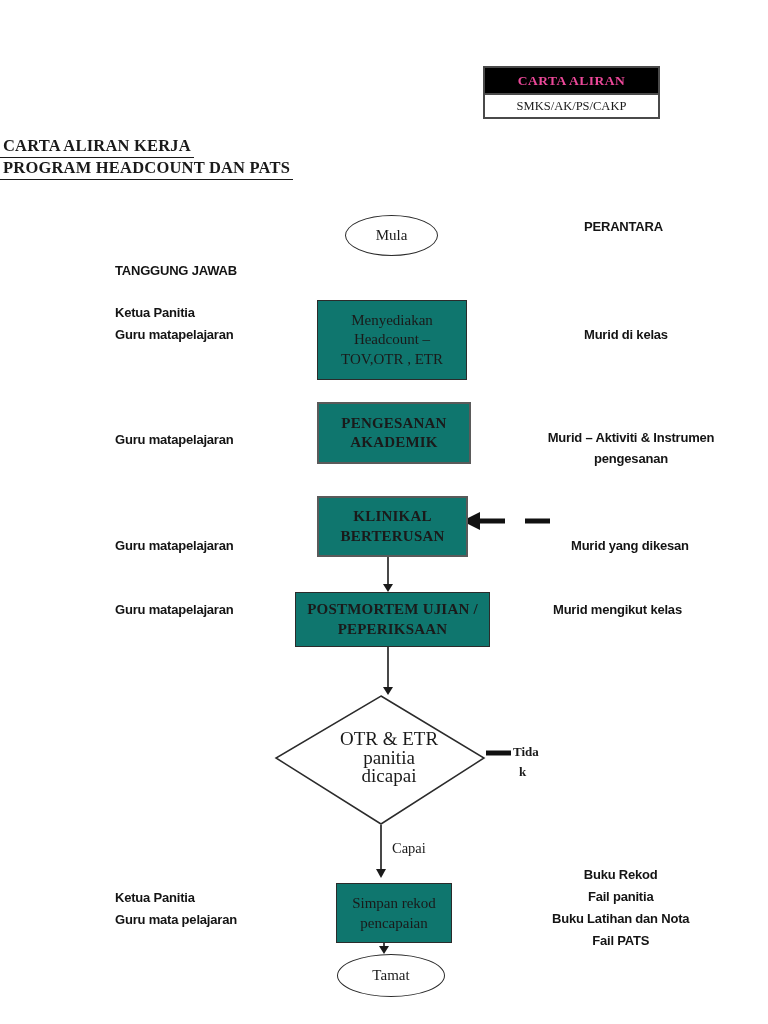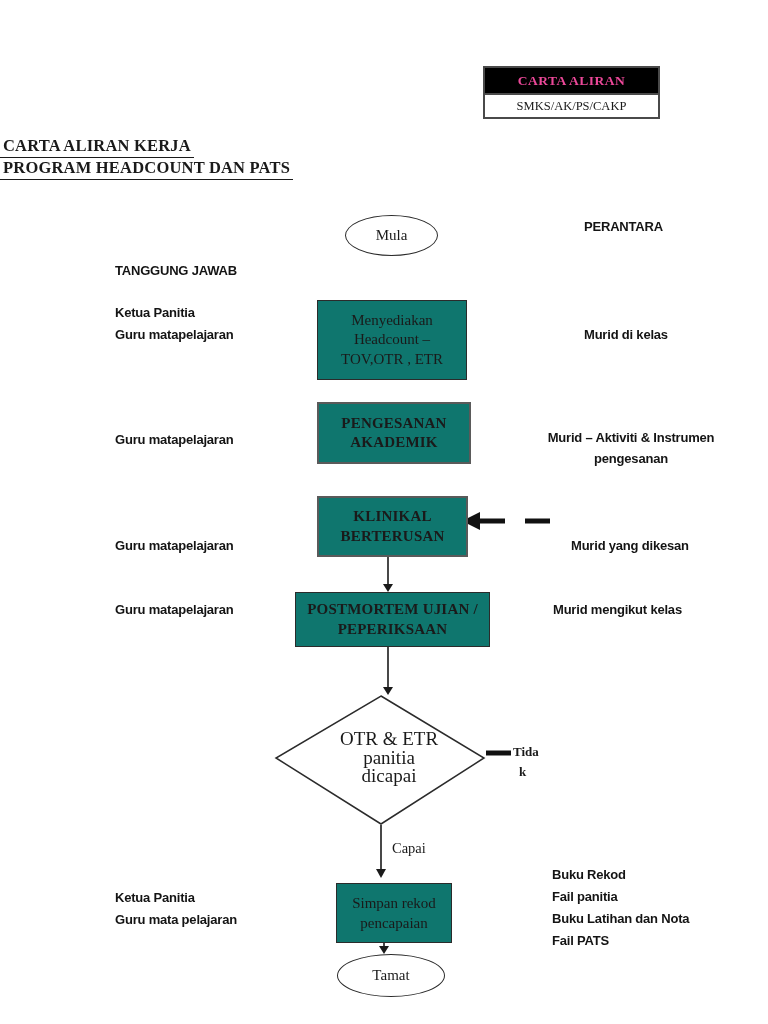--- a/index.html
+++ b/index.html
@@ -146,21 +146,21 @@
   <div class="flow-label" style="left:392px; top:840px;">Capai</div>
 
   <div class="slabel" style="left:115px; top:887px;">
     <div>Ketua Panitia</div>
     <div>Guru mata pelajaran</div>
   </div>
   <div class="fbox thin" style="left:336px; top:883px; width:114px; height:58px; line-height:20px;">
     <div>Simpan rekod</div>
     <div>pencapaian</div>
   </div>
-  <div class="slabel" style="left:552px; top:864px;">
+  <div class="slabel" style="left:552px; top:864px;text-align:center;">
     <div>Buku Rekod</div>
     <div>Fail panitia</div>
     <div>Buku Latihan dan Nota</div>
     <div>Fail PATS</div>
   </div>
 
   <div class="oval" style="left:337px; top:954px; width:106px; height:41px;">
     <span>Tamat</span>
   </div>
 

